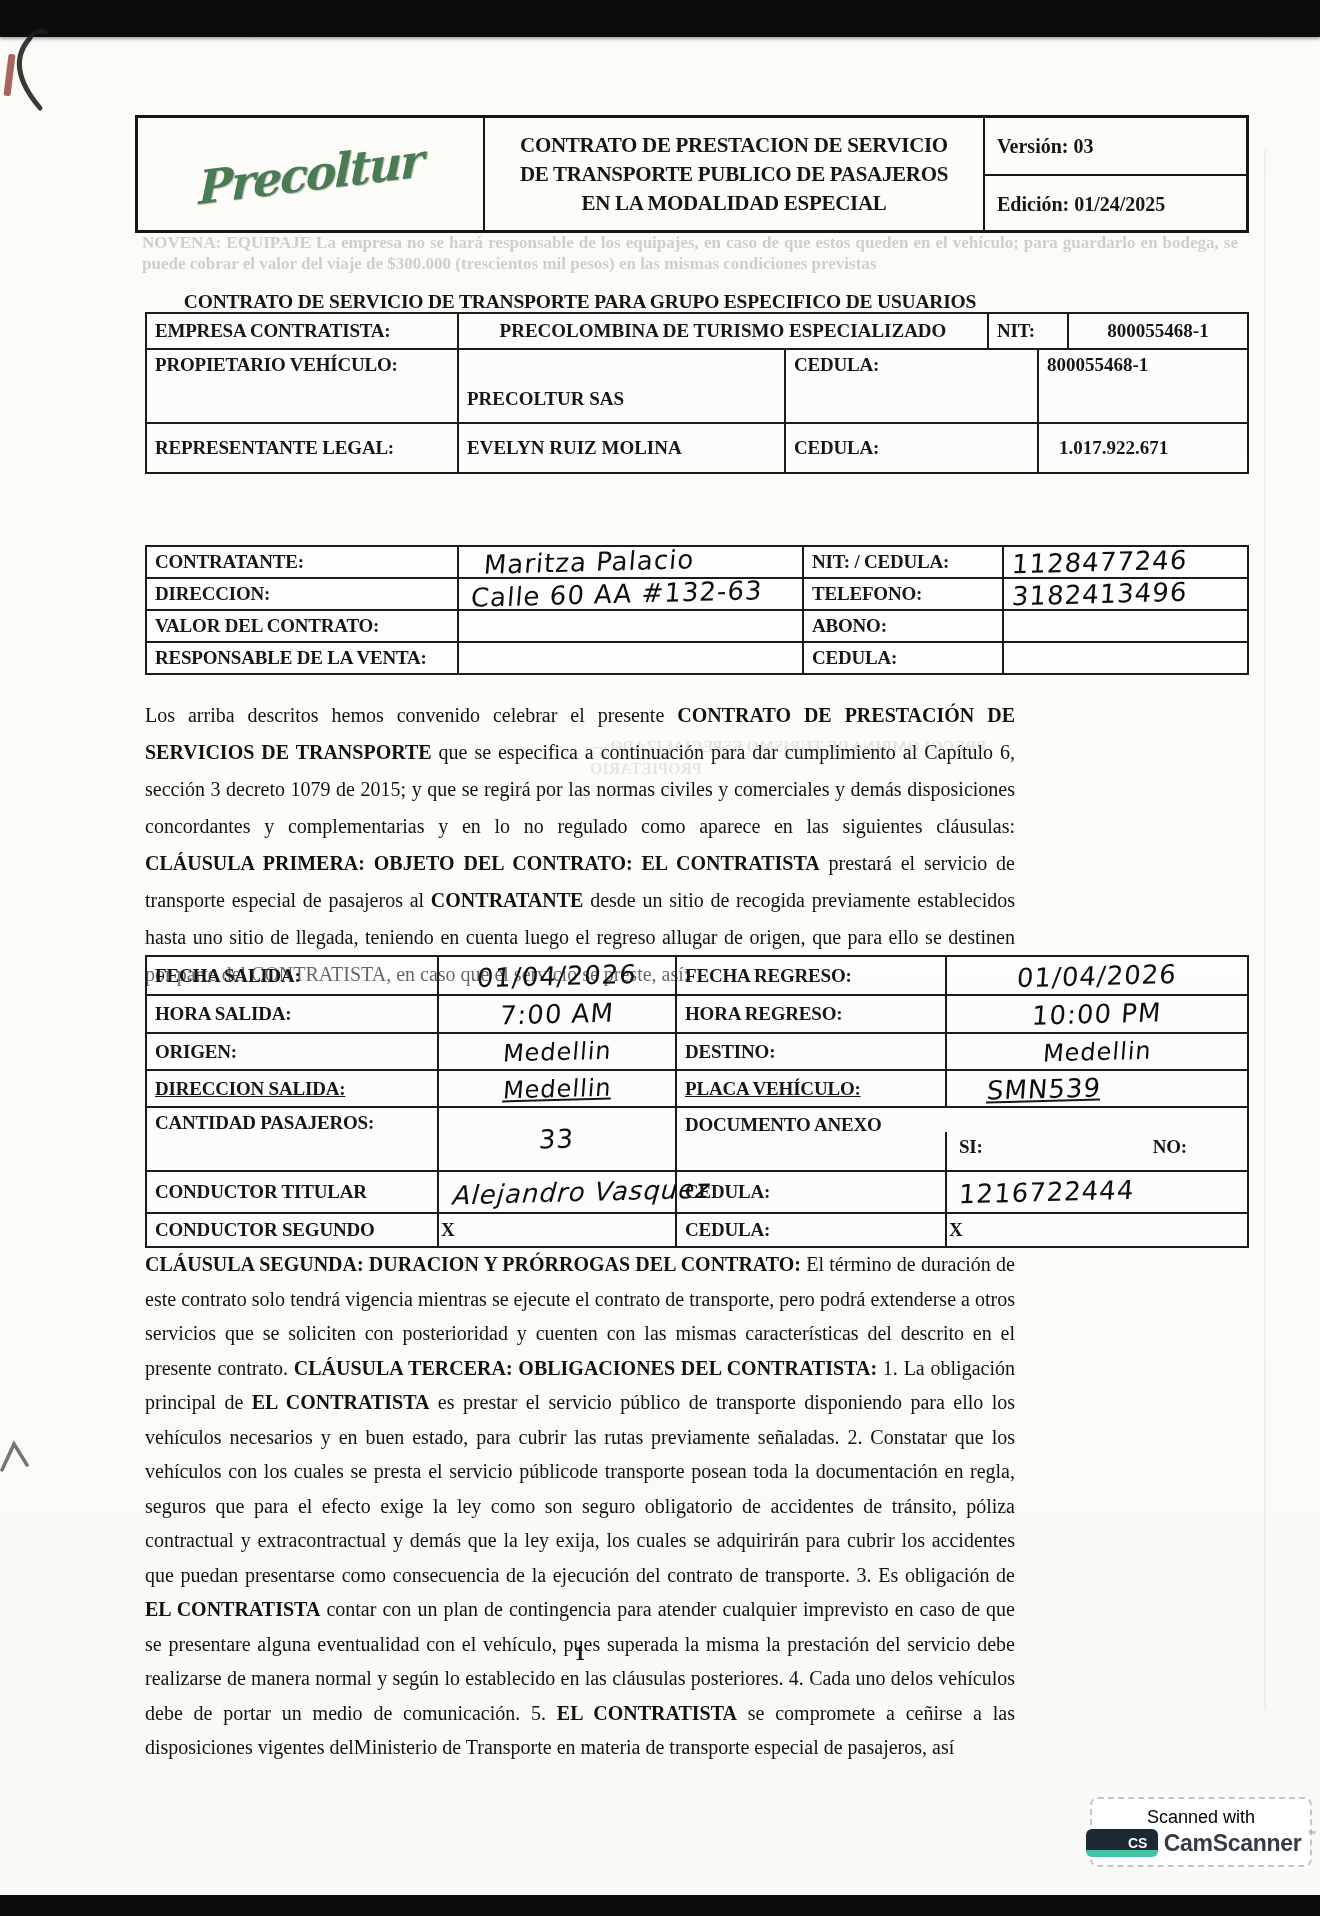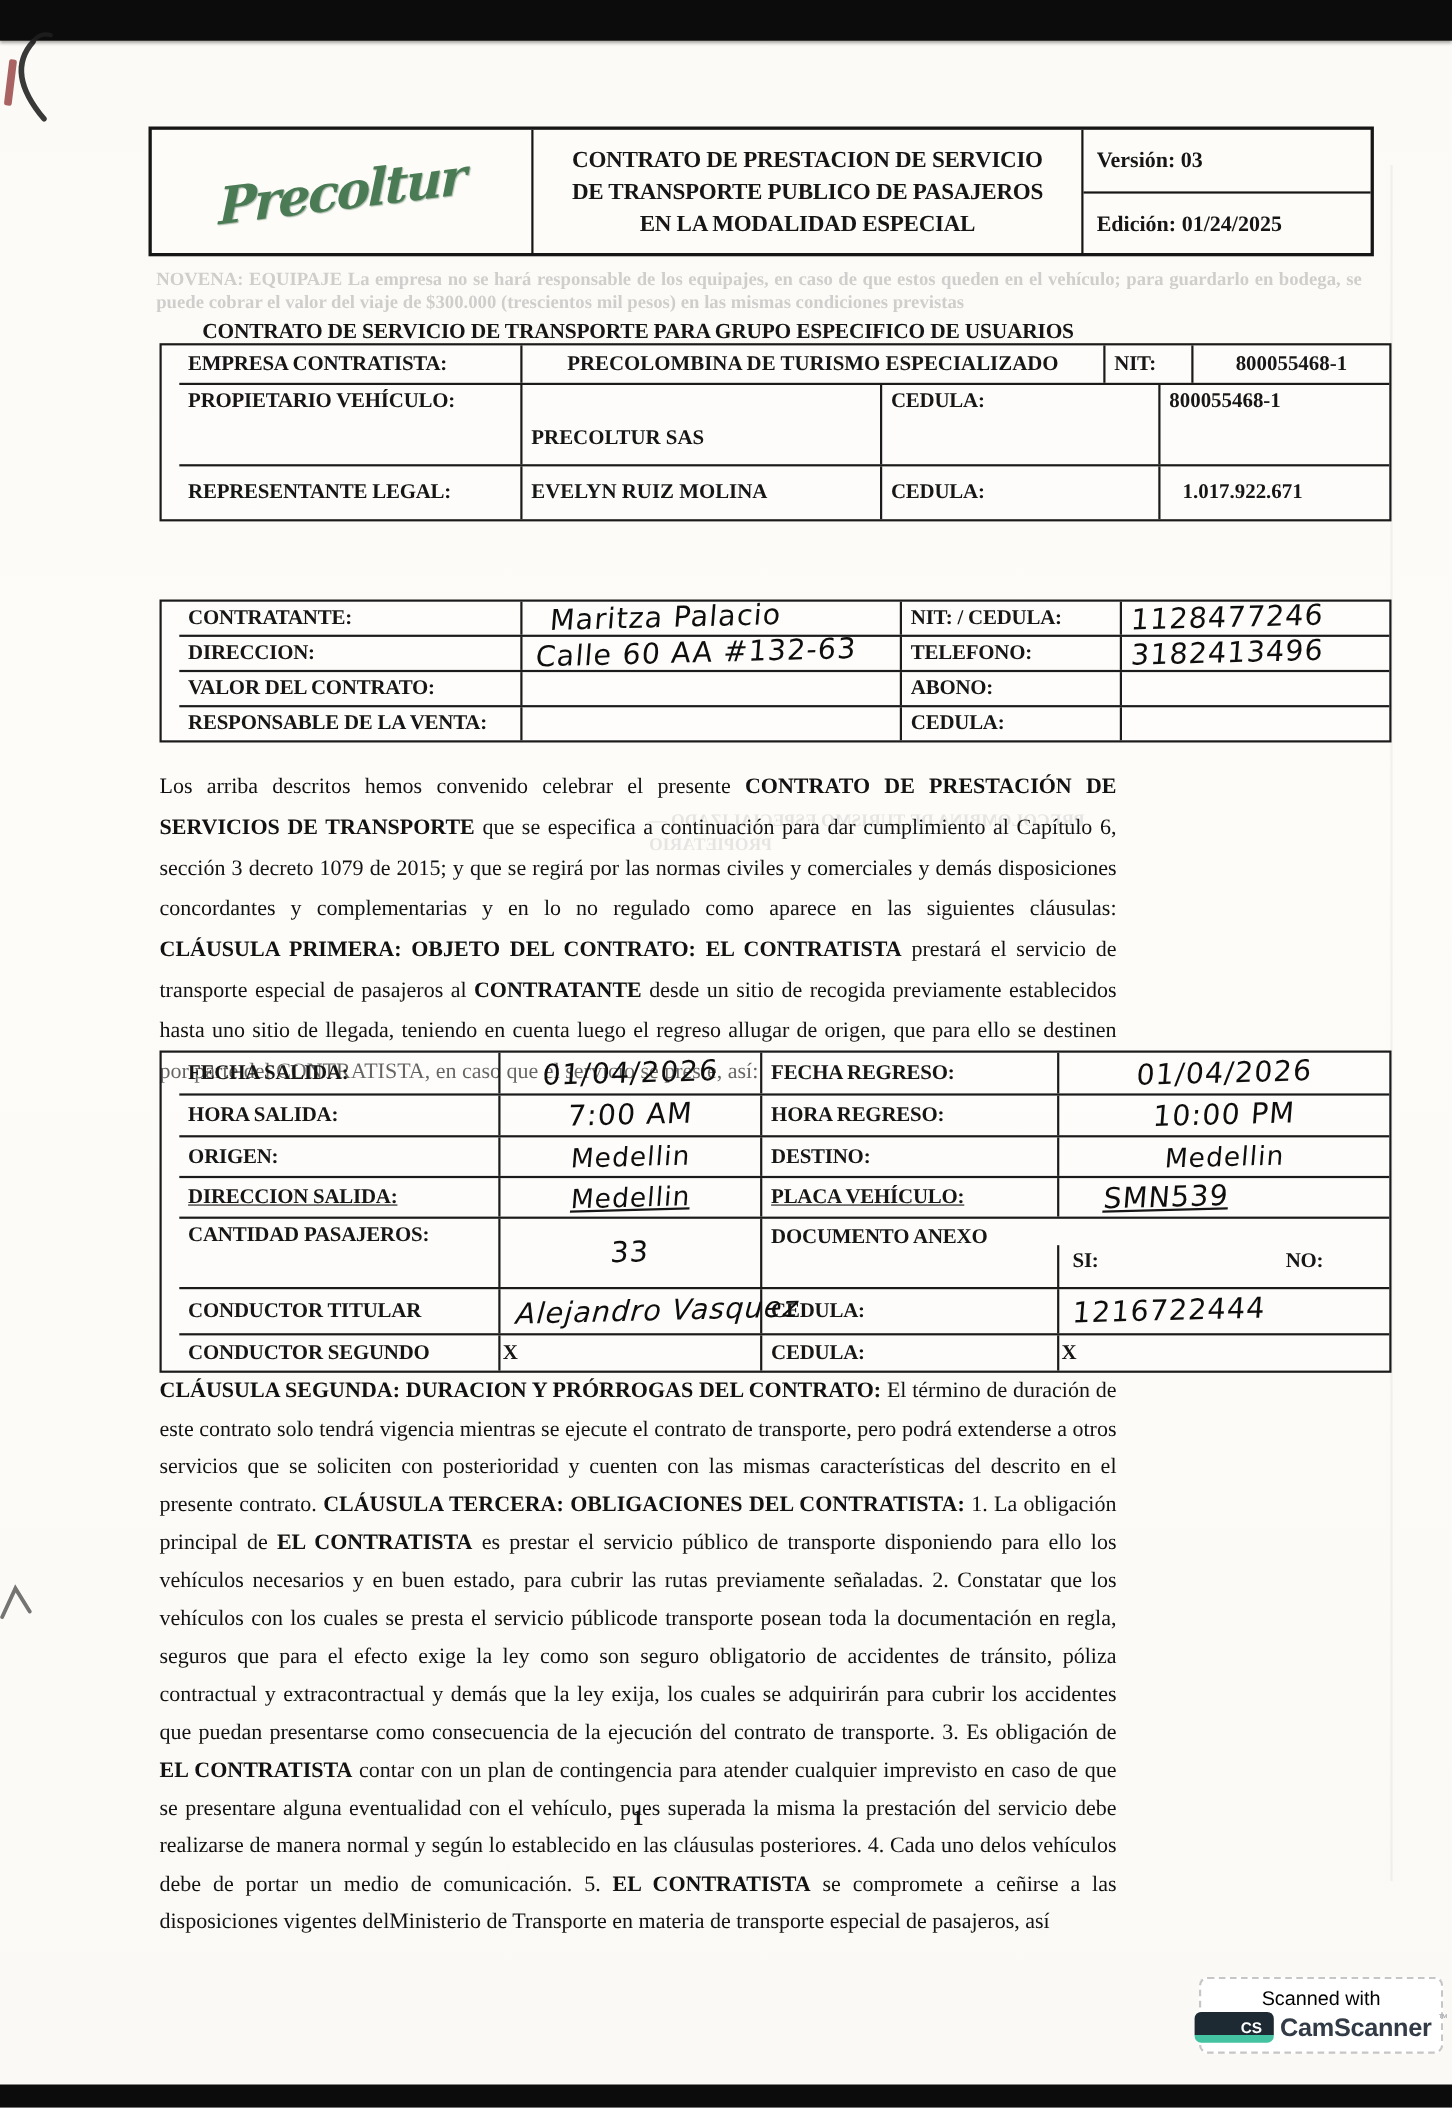--- a/index.html
+++ b/index.html
@@ -6,41 +6,41 @@
   .page{position:relative;width:1320px;height:1916px;margin:0 auto;overflow:hidden;
         background:linear-gradient(180deg,#fbfaf6 0%,#fdfcf9 40%,#faf9f5 100%);
         font-family:"Liberation Serif",serif;color:#161616;}
   .bar{position:absolute;left:0;width:1320px;background:#0c0c0c;}
   .bar-top{top:0;height:37px;box-shadow:0 2px 3px rgba(0,0,0,.35);}
   .bar-bottom{top:1895px;height:21px;}
   
   .crease{position:absolute;left:1264px;top:150px;width:2px;height:1560px;background:rgba(60,60,60,.06);}
   .red-mark{position:absolute;left:6px;top:54px;width:7px;height:42px;background:#8d3030;opacity:.75;transform:rotate(7deg);border-radius:2px;}
   .bleed{position:absolute;color:#6a6a6a;opacity:.30;filter:blur(.7px);font-weight:700;text-align:justify;}
-  .bleed-top{left:142px;top:243px;width:1096px;font-size:17px;line-height:21px;}
+  .bleed-top{left:142px;top:232px;width:1096px;font-size:17px;line-height:21px;}
   .bleed-mid{left:590px;top:736px;width:470px;font-size:16px;line-height:22px;text-align:right;transform:scaleX(-1);opacity:.15;}
   
   .header-table{position:absolute;left:135px;top:115px;width:1108px;height:112px;
      border:3px solid #161616;display:grid;grid-template-columns:345px 500px 1fr;background:#fdfcf8;}
   .hcell{border-left:2px solid #161616;position:relative;}
   .hcell:first-child{border-left:none;}
   .logo-cell{display:flex;align-items:center;justify-content:center;}
   .logo-script{font-family:"DejaVu Serif",serif;font-style:italic;font-weight:700;
      font-size:46px;color:#4b7b55;transform:rotate(-7deg) skewX(-8deg);
      text-shadow:1px 1px 1px rgba(60,100,70,.45);letter-spacing:-2px;}
   .title-cell{display:flex;flex-direction:column;align-items:center;justify-content:center;
      font-weight:700;font-size:21px;line-height:29px;letter-spacing:-.3px;text-align:center;}
   .version-cell{display:flex;flex-direction:column;font-weight:700;font-size:20px;}
   .version-row{flex:1 0 50%;display:flex;align-items:center;padding-left:12px;}
   .version-row + .version-row{border-top:2px solid #161616;}
   
   .section-heading{position:absolute;left:140px;top:291px;width:880px;text-align:center;
      font-weight:700;font-size:19.5px;letter-spacing:-.2px;}
   
-  .stable{position:absolute;left:145px;width:1100px;border:2.5px solid #1b1b1b;background:rgba(255,255,255,.35);padding-left:16px;}
+  .stable{position:absolute;left:145px;width:1100px;border:2.5px solid #1b1b1b;background:rgba(255,255,255,.35);}
   .trow{display:grid;border-top:2px solid #1b1b1b;}
   .trow:first-child{border-top:none;}
   .tcell{border-left:2px solid #1b1b1b;padding:3px 8px;display:flex;align-items:center;overflow:visible;}
   .tcell:first-child{border-left:none;}
   .lab{font-weight:700;font-size:19px;letter-spacing:-.2px;}
   .val{font-weight:700;font-size:19px;}
   .company-table{top:312px;}
   .crow1{grid-template-columns:310px 530px 80px 1fr;height:34px;}
   .crow2{grid-template-columns:310px 327px 253px 1fr;height:72px;}
   .crow3{grid-template-columns:310px 327px 253px 1fr;height:48px;}

